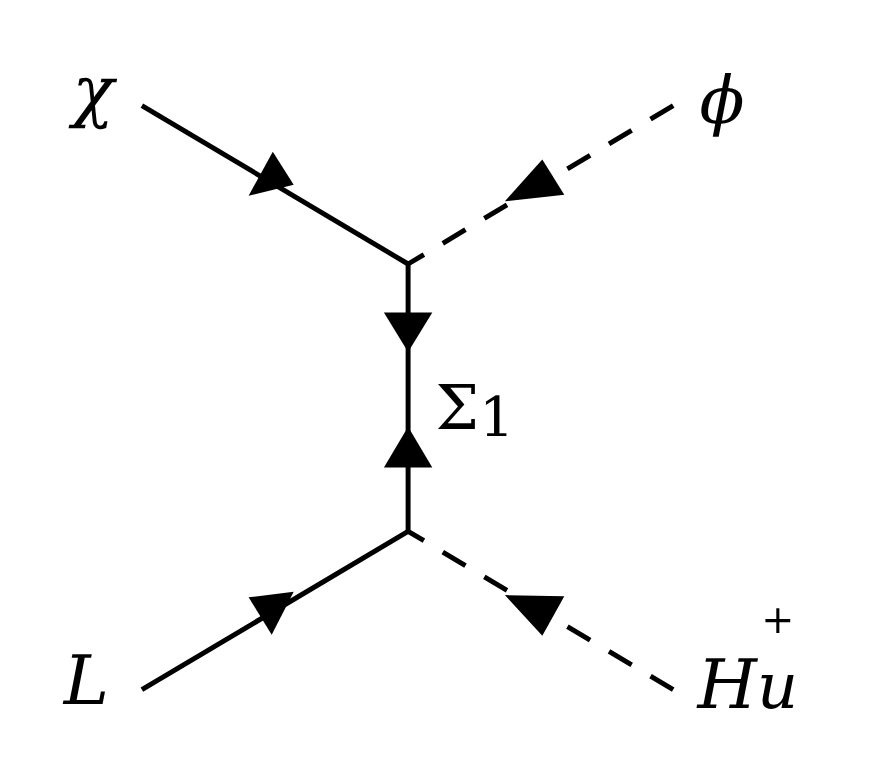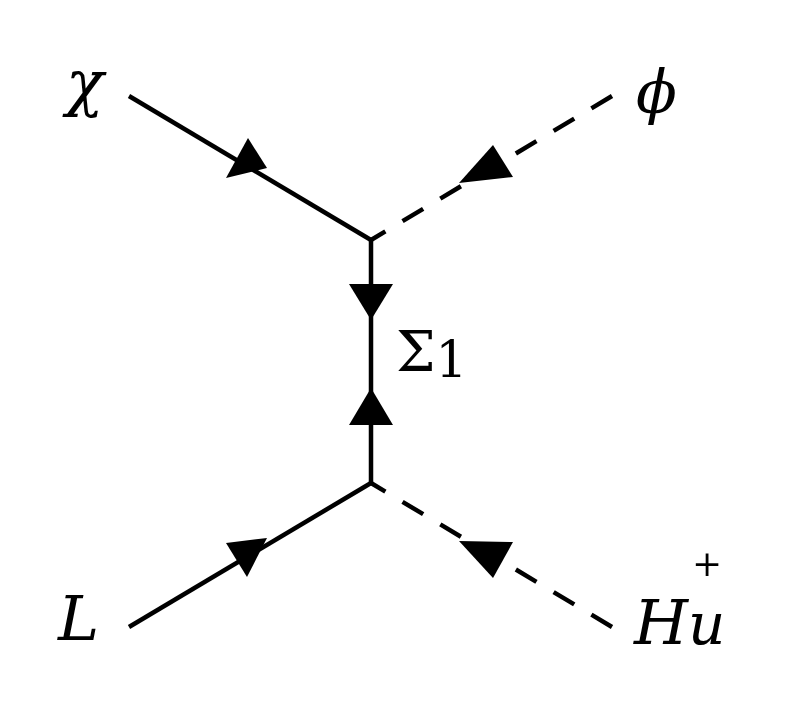--- a/index.html
+++ b/index.html
@@ -2,21 +2,21 @@
 <html><head>
   <meta charset="utf-8">
   <style>
     html, body { margin: 0; padding: 0; background: #ffffff; }
     body { width: 798px; height: 702px; position: relative; overflow: hidden; }
     #diagram { position: absolute; left: 0; top: 0; width: 798px; height: 702px; }
     .lbl { position: absolute; font-family: "DejaVu Serif", "Liberation Serif", serif; color: #000; line-height: 1; white-space: nowrap; }
     .ital { font-style: italic; }
     .lbl-chi { left: 66px; top: 52px; font-size: 62px; }
     .lbl-phi { left: 636px; top: 62px; font-size: 60px; }
-    .lbl-sigma { left: 396px; top: 324px; font-size: 56px; }
+    .lbl-sigma { left: 396px; top: 344px; font-size: 56px; }
     .lbl-sigma .sub { font-size: 50px; font-style: normal; position: relative; top: 6px; }
     .lbl-L { left: 58px; top: 588px; font-size: 62px; }
     .lbl-H { left: 634px; top: 592px; font-size: 62px; }
     .lbl-H .u { font-size: 58px; }
     .lbl-H .sup { position: absolute; left: 58px; top: -46px; font-size: 36px; font-style: normal; }
   </style>
 </head>
 <body>
 
 <svg id="diagram" viewBox="0 0 798 702" xmlns="http://www.w3.org/2000/svg">

